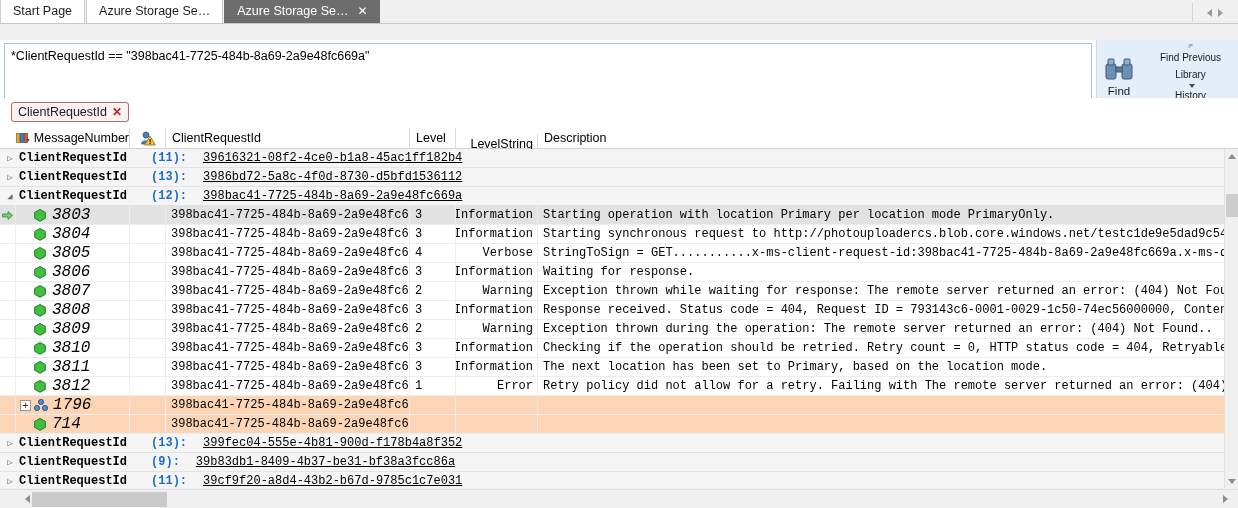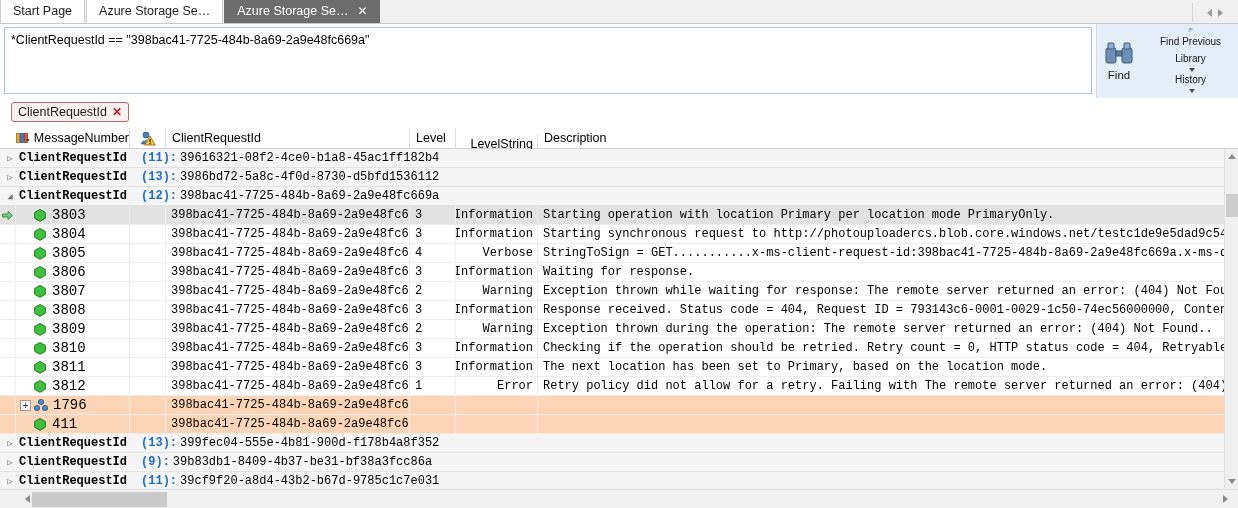--- a/index.html
+++ b/index.html
@@ -50,21 +50,21 @@
     width: 44px; height: 19px;
     border-left: 1px solid #d4d4d4;
     display: flex; align-items: center; justify-content: center; gap: 6px;
   }
   .tabnav .arw { width: 0; height: 0; }
   .arw.left  { border-top: 4px solid transparent; border-bottom: 4px solid transparent; border-right: 5px solid #9a9a9a; }
   .arw.right { border-top: 4px solid transparent; border-bottom: 4px solid transparent; border-left: 5px solid #9a9a9a; }
 
   
   .querybar {
-    position: absolute; left: 0; top: 24px; width: 1238px; height: 74px;
+    position: absolute; left: 0; top: 40px; width: 1238px; height: 74px;
     background: #ffffff;
     text-decoration: underline;
   }
   .queryinput {
     position: absolute; left: 4px; top: 3px;
     width: 1088px; height: 67px;
     border: 1px solid #a6c3e0;
     background: #ffffff;
     padding: 4px 6px;
     font-family: "Liberation Sans", sans-serif;
@@ -166,22 +166,22 @@
     color: #000000;
     padding-left: 4px;
     cursor: default;
     white-space: nowrap;
   }
   .grow .tri {
     width: 12px; display: inline-block; text-align: center;
     color: #6d6d6d; font-size: 9px; margin-right: 3px;
   }
   .grow .gname { font-weight: 700; }
-  .grow .gcount { color: #1c6ec8; font-weight: 700; margin-left: 14px; }
-  .grow .gval { margin-left: 3px; }
+  .grow .gcount { color: #1c6ec8; font-weight: 700; margin-left: 24px; }
+  .grow .gval { margin-left: 16px; text-decoration: underline; }
 
   
   .drow {
     height: 19px;
     display: flex; align-items: stretch;
     background: #ffffff;
     border-bottom: 1px solid #ededed;
     font-family: "Liberation Mono", monospace;
     font-size: 12px;
     cursor: default;
@@ -212,21 +212,21 @@
     width: 11px; height: 11px; border: 1px solid #9a9a9a; background: #fcfcfc;
     display: flex; align-items: center; justify-content: center;
     font-size: 10px; line-height: 9px; color: #333; margin-right: 3px;
     font-family: "Liberation Sans", sans-serif;
   }
   .expander.spacer { border: none; background: transparent; }
   .hexicon {
     width: 12px; height: 13px; margin-right: 6px; flex: 0 0 auto;
   }
   .groupicon { width: 14px; height: 12px; margin-right: 5px; flex: 0 0 auto; }
-  .num { font-size: 14px; }
+  .num { font-size: 16px; font-style: italic; }
 
   
   .gutarrow { width: 11px; height: 11px; }
 
   
   .vscroll {
     position: absolute; right: 0; top: 149px; width: 14px; height: 339px;
     background: #f0f0f0; border-left: 1px solid #e0e0e0;
   }
   .vscroll .vup, .vscroll .vdn {
@@ -580,21 +580,21 @@
           <div class="cell c-desc"></div>
         </div>
         <div class="drow hl">
           <div class="cell c-gutter"></div>
           <div class="cell c-msg">
             <span class="msgwrap">
               <span class="expander spacer"></span>
               <svg class="hexicon" viewBox="0 0 12 13">
                 <path d="M6 0.5 L11.3 3.4 V9.3 L6 12.3 L0.7 9.3 V3.4 Z" fill="#3fc13f" stroke="#1f7a1f" stroke-width="1"></path>
               </svg>
-              <span class="num">411</span>
+              <span class="num">714</span>
             </span>
           </div>
           <div class="cell c-icon"></div>
           <div class="cell c-crid">398bac41-7725-484b-8a69-2a9e48fc669a</div>
           <div class="cell c-level"></div>
           <div class="cell c-lvlstr"></div>
           <div class="cell c-desc"></div>
         </div>
         <div class="grow">
           <span class="tri">▷</span>

